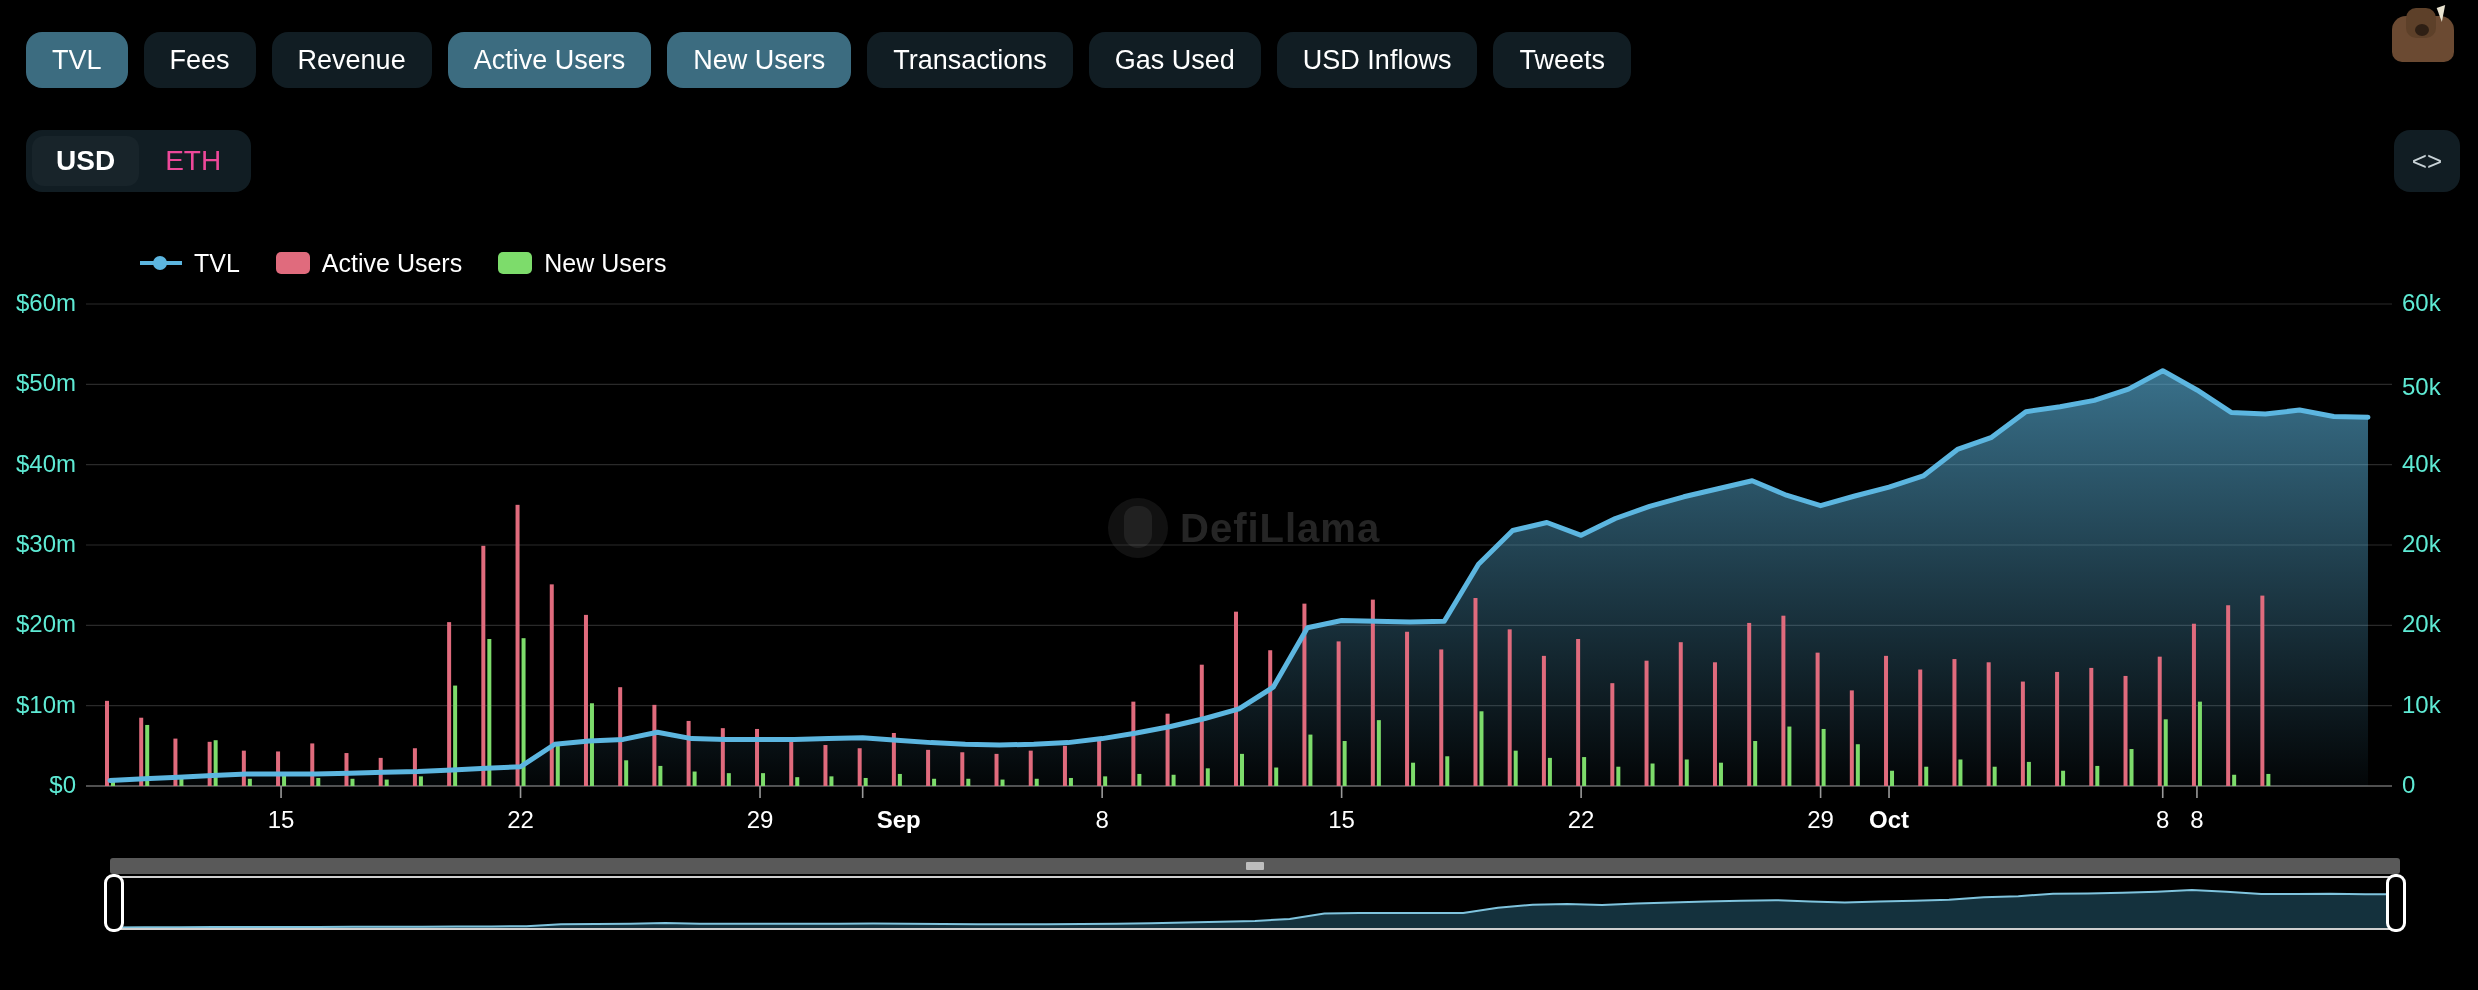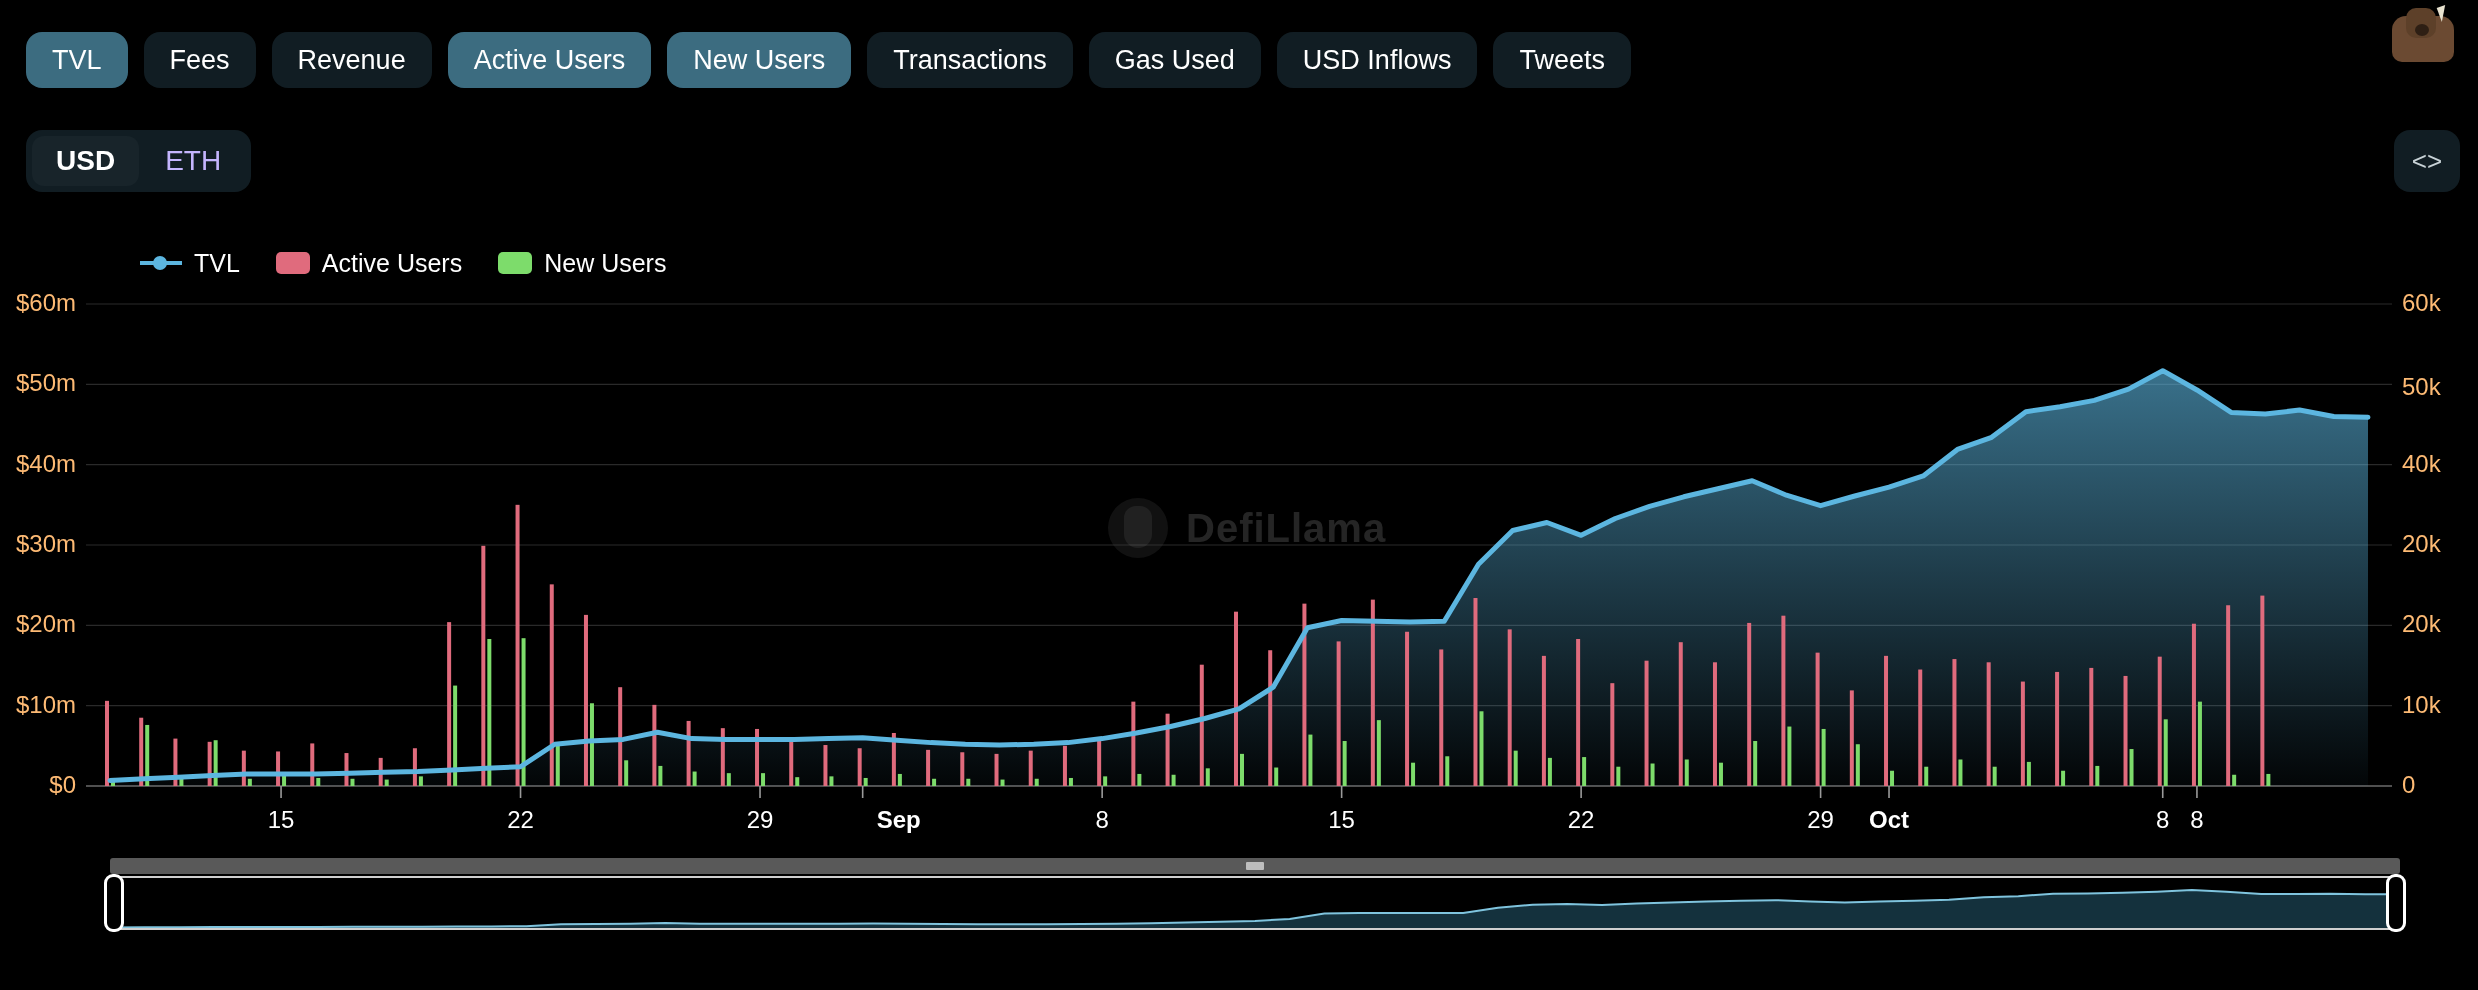--- a/index.html
+++ b/index.html
@@ -101,21 +101,21 @@
     height: 62px;
     padding: 6px;
     gap: 2px;
   }
   .currency-toggle .opt {
     height: 50px;
     padding: 0 24px;
     display: flex; align-items: center; justify-content: center;
     border-radius: 12px;
     font-size: 28px;
-    color: #c4b5fd;
+    color: #ec4899;
     cursor: pointer;
     white-space: nowrap;
   }
   .currency-toggle .opt.active { background: #18242a; color: #ffffff; font-weight: bold; }
 
   .period-toggle {
     position: absolute;
     right: 104px; top: 0;
     display: flex;
     align-items: center;
@@ -175,36 +175,36 @@
   .swatch-box { width: 34px; height: 22px; border-radius: 5px; }
 
   
   .chart-wrap {
     position: absolute;
     left: 0; top: 286px;
     width: 2478px; height: 560px;
   }
   .axis-label {
     position: absolute;
-    color: #fdba74;
+    color: #5eead4;
     font-size: 24px;
     white-space: nowrap;
   }
   .y-left { text-align: right; }
   .y-right { text-align: left; }
   .x-label { color: #ffffff; font-size: 24px; }
   .x-label.bold { font-weight: bold; }
 
   .watermark {
     position: absolute;
     left: 1108px;
     top: 498px;
     display: flex;
     align-items: center;
-    gap: 18px;
+    gap: 12px;
     opacity: 0.30;
     pointer-events: none;
   }
   .watermark .wm-circle {
     width: 60px; height: 60px; border-radius: 50%;
     background: #3a3a3a;
     position: relative;
   }
   .watermark .wm-face {
     position: absolute; left: 16px; top: 8px;

